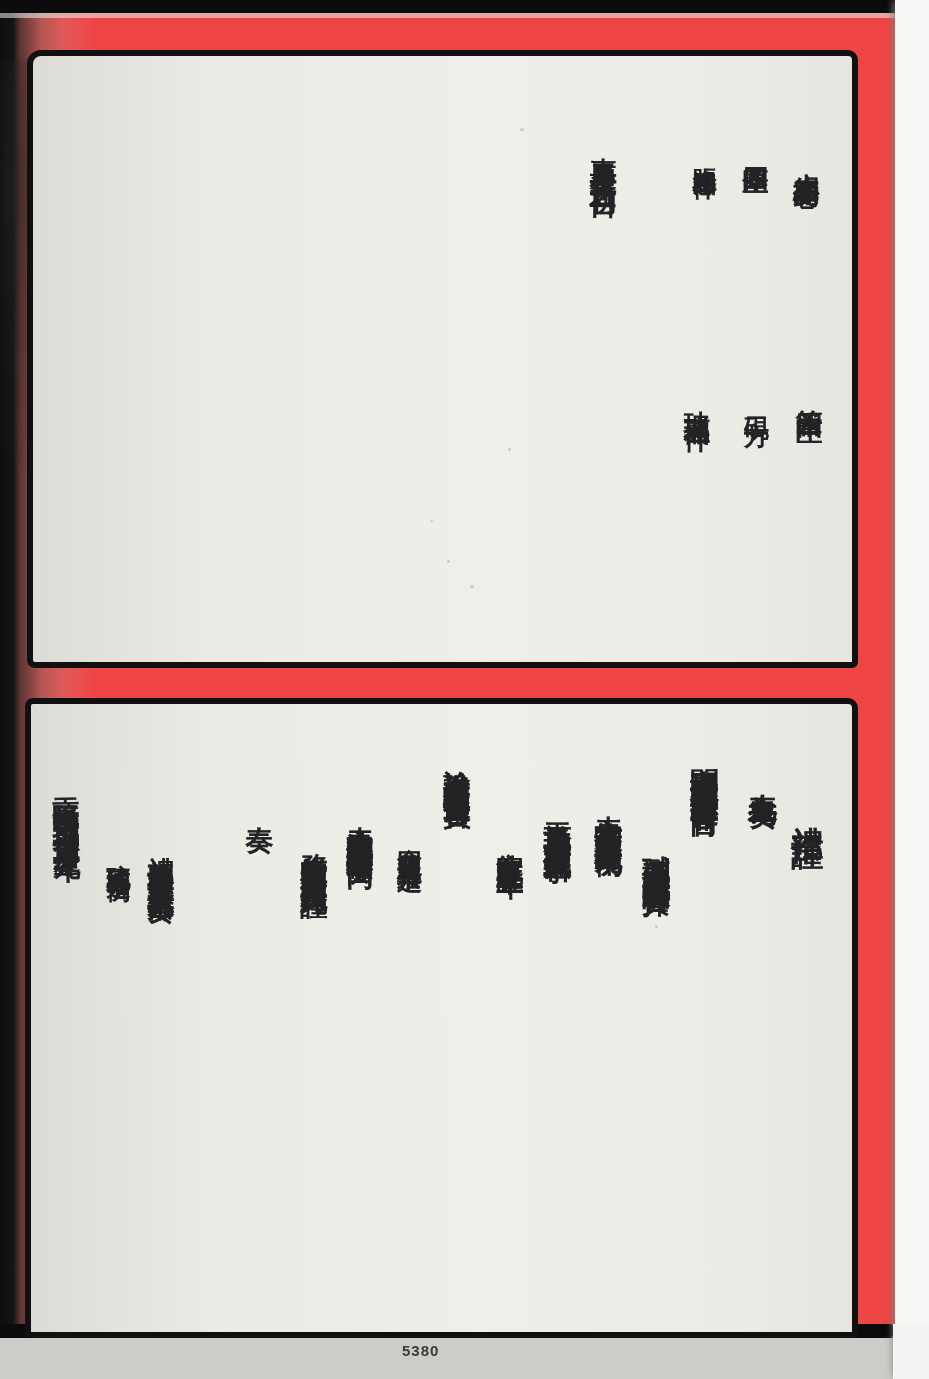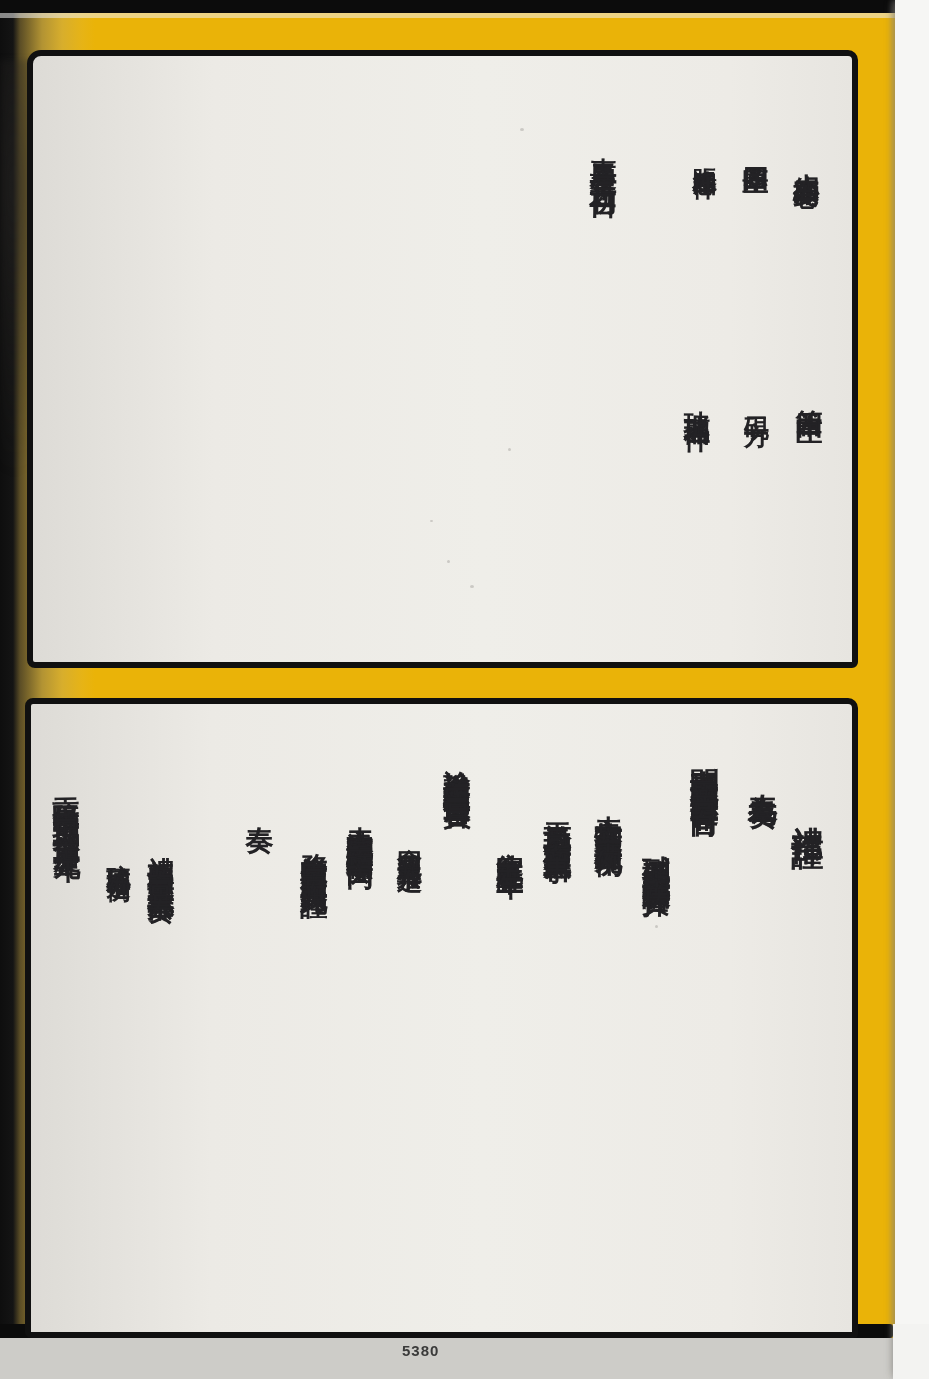--- a/index.html
+++ b/index.html
@@ -1,18 +1,18 @@
 <!DOCTYPE html>
 <html><head>
 <meta charset="utf-8">
 <style>
   html,body{margin:0;padding:0;background:#b9b8b4;}
   .page{
     position:relative;width:929px;height:1379px;overflow:hidden;
-    background:#eab308;
+    background:#ef4444;
     font-family:"DejaVu Serif", serif;
   }
   
   .top-edge{position:absolute;left:0;top:0;width:929px;height:13px;background:#0c0c0c;}
   .top-edge:after{content:"";position:absolute;left:0;top:13px;width:929px;height:5px;background:#efeeec;opacity:.55;}
   .left-spine{
     position:absolute;left:0;top:0;width:95px;height:1379px;
     background:linear-gradient(90deg,#0e0e0e 0px,#141414 13px,rgba(50,48,46,.78) 20px,rgba(110,108,104,.45) 42px,rgba(160,158,154,.25) 62px,rgba(190,188,184,.08) 82px,rgba(0,0,0,0) 95px);
   }
   .spine-blob{

